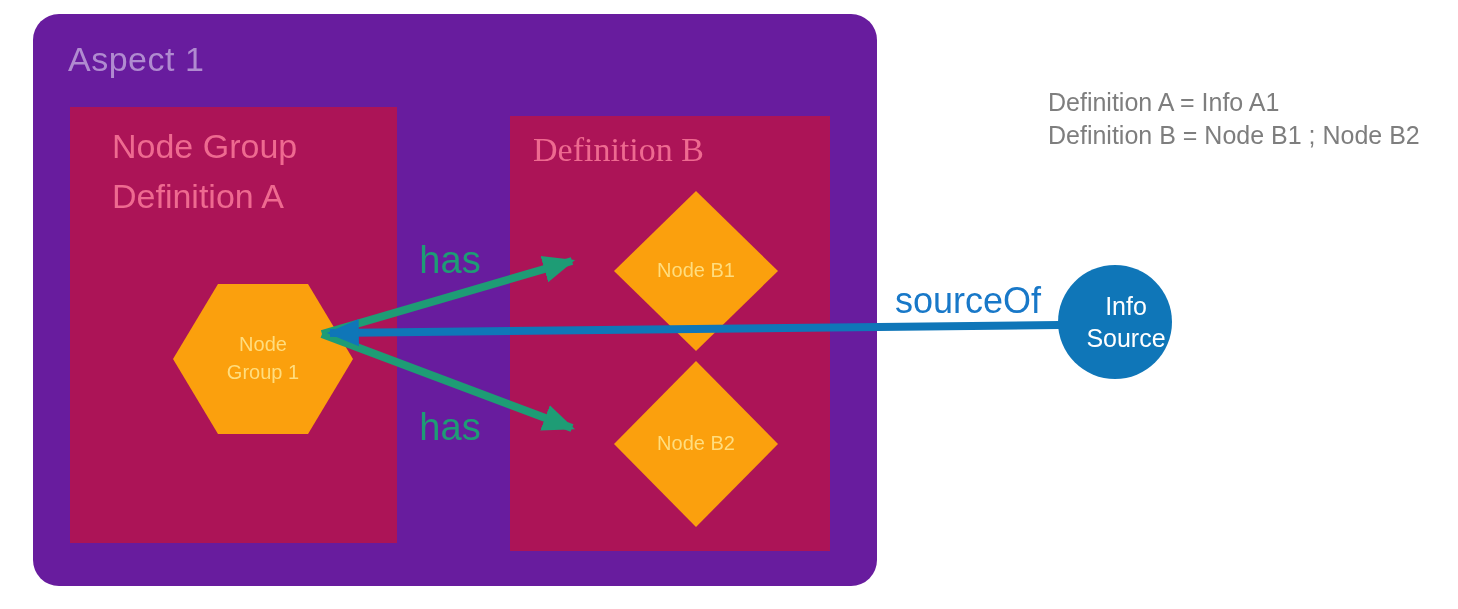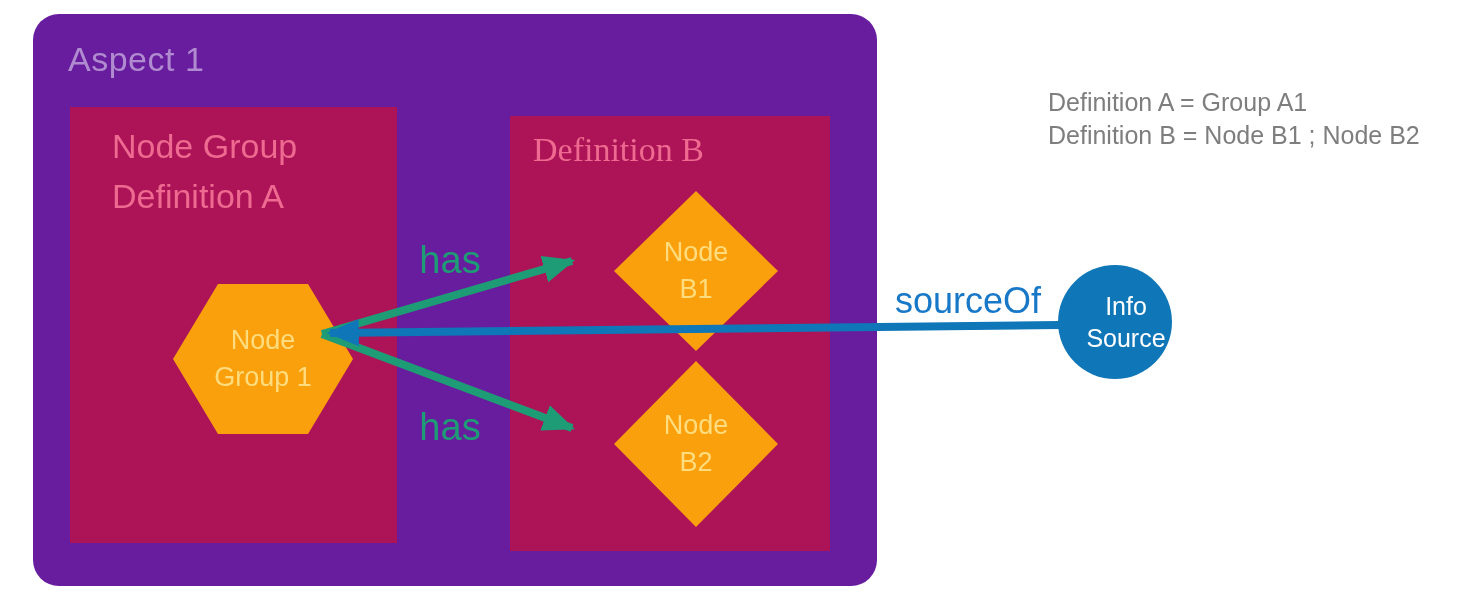--- a/index.html
+++ b/index.html
@@ -42,21 +42,21 @@
   .hexagon .node-label { width: 104px; }
   .diamond {
     position: absolute; width: 164px; background: var(--orange);
     clip-path: polygon(50% 0%, 100% 50%, 50% 100%, 0% 50%);
     display: flex; align-items: center; justify-content: center;
   }
   .diamond.b1 { left: 581px; top: 177px; height: 160px; }
   .diamond.b2 { left: 581px; top: 347px; height: 166px; }
   .diamond .node-label { width: 84px; }
   .node-label {
-    color: var(--yellow); font-size: 27px; line-height: 1.38;
+    color: var(--yellow); font-size: 20px; line-height: 1.38;
     text-align: center; word-wrap: break-word;
   }
 
   
   .source-circle {
     position: absolute; left: 1083px; top: 177px; width: 168px; height: 168px;
     background: var(--gray-circle); border-radius: 50%;
     display: flex; justify-content: center; align-items: flex-start;
   }
   .source-circle .source-label {
@@ -137,17 +137,17 @@
     <line x1="322" y1="334" x2="572" y2="428" stroke="#1E9C75" stroke-width="8" marker-end="url(#arrowGreen)"></line>
 
     <line x1="1059" y1="325" x2="330" y2="333" stroke="#0F76B8" stroke-width="8" marker-end="url(#arrowBlue)"></line>
   </svg>
 
   <div class="edge-label has upper">has</div>
   <div class="edge-label has lower">has</div>
   <div class="edge-label source-of">sourceOf</div>
 
   <div class="notes">
-    <div>Definition A = Group A1</div>
+    <div>Definition A = Info A1</div>
     <div>Definition B = Node B1 ; Node B2</div>
   </div>
 
 </div>
 
 </body></html>

